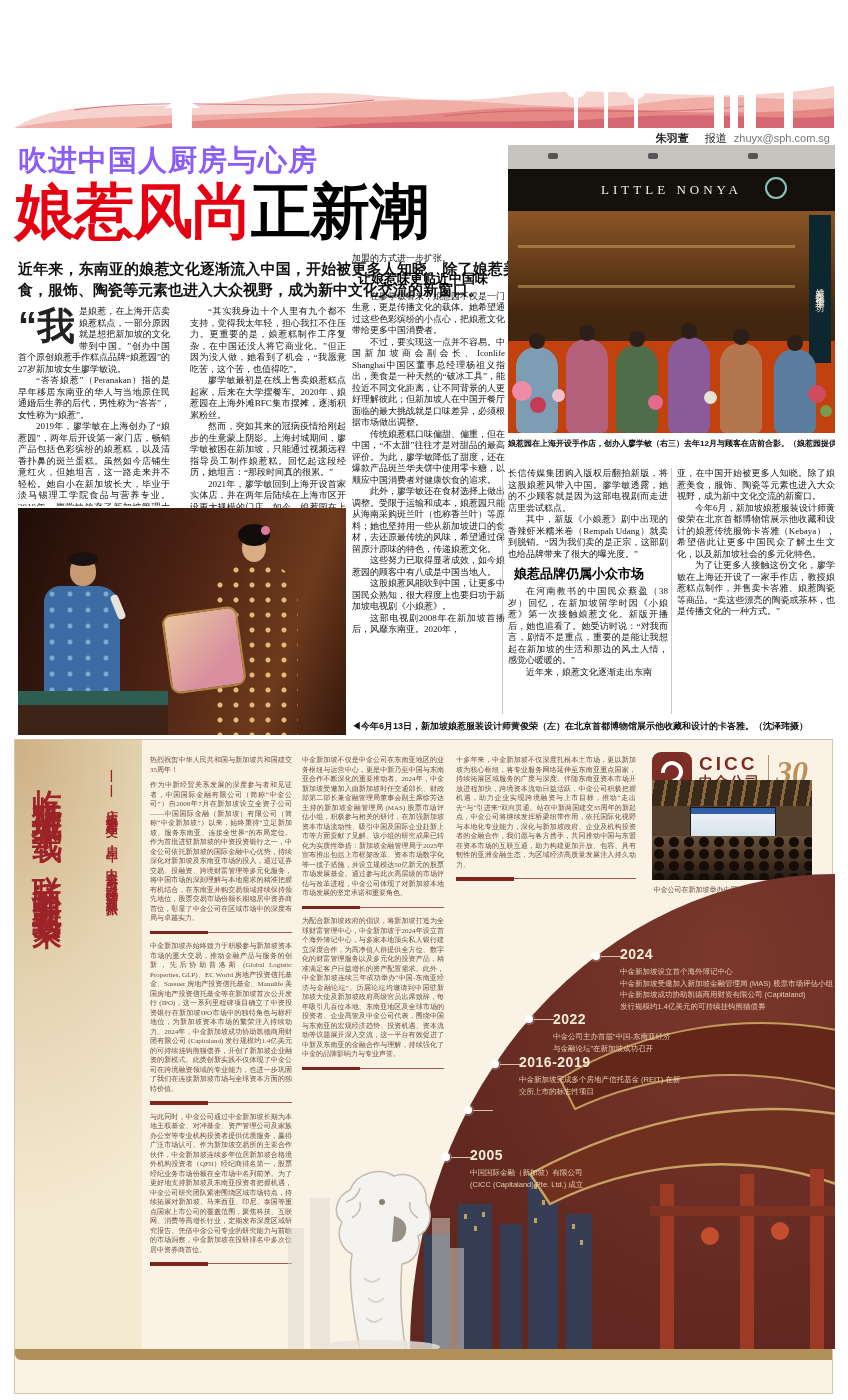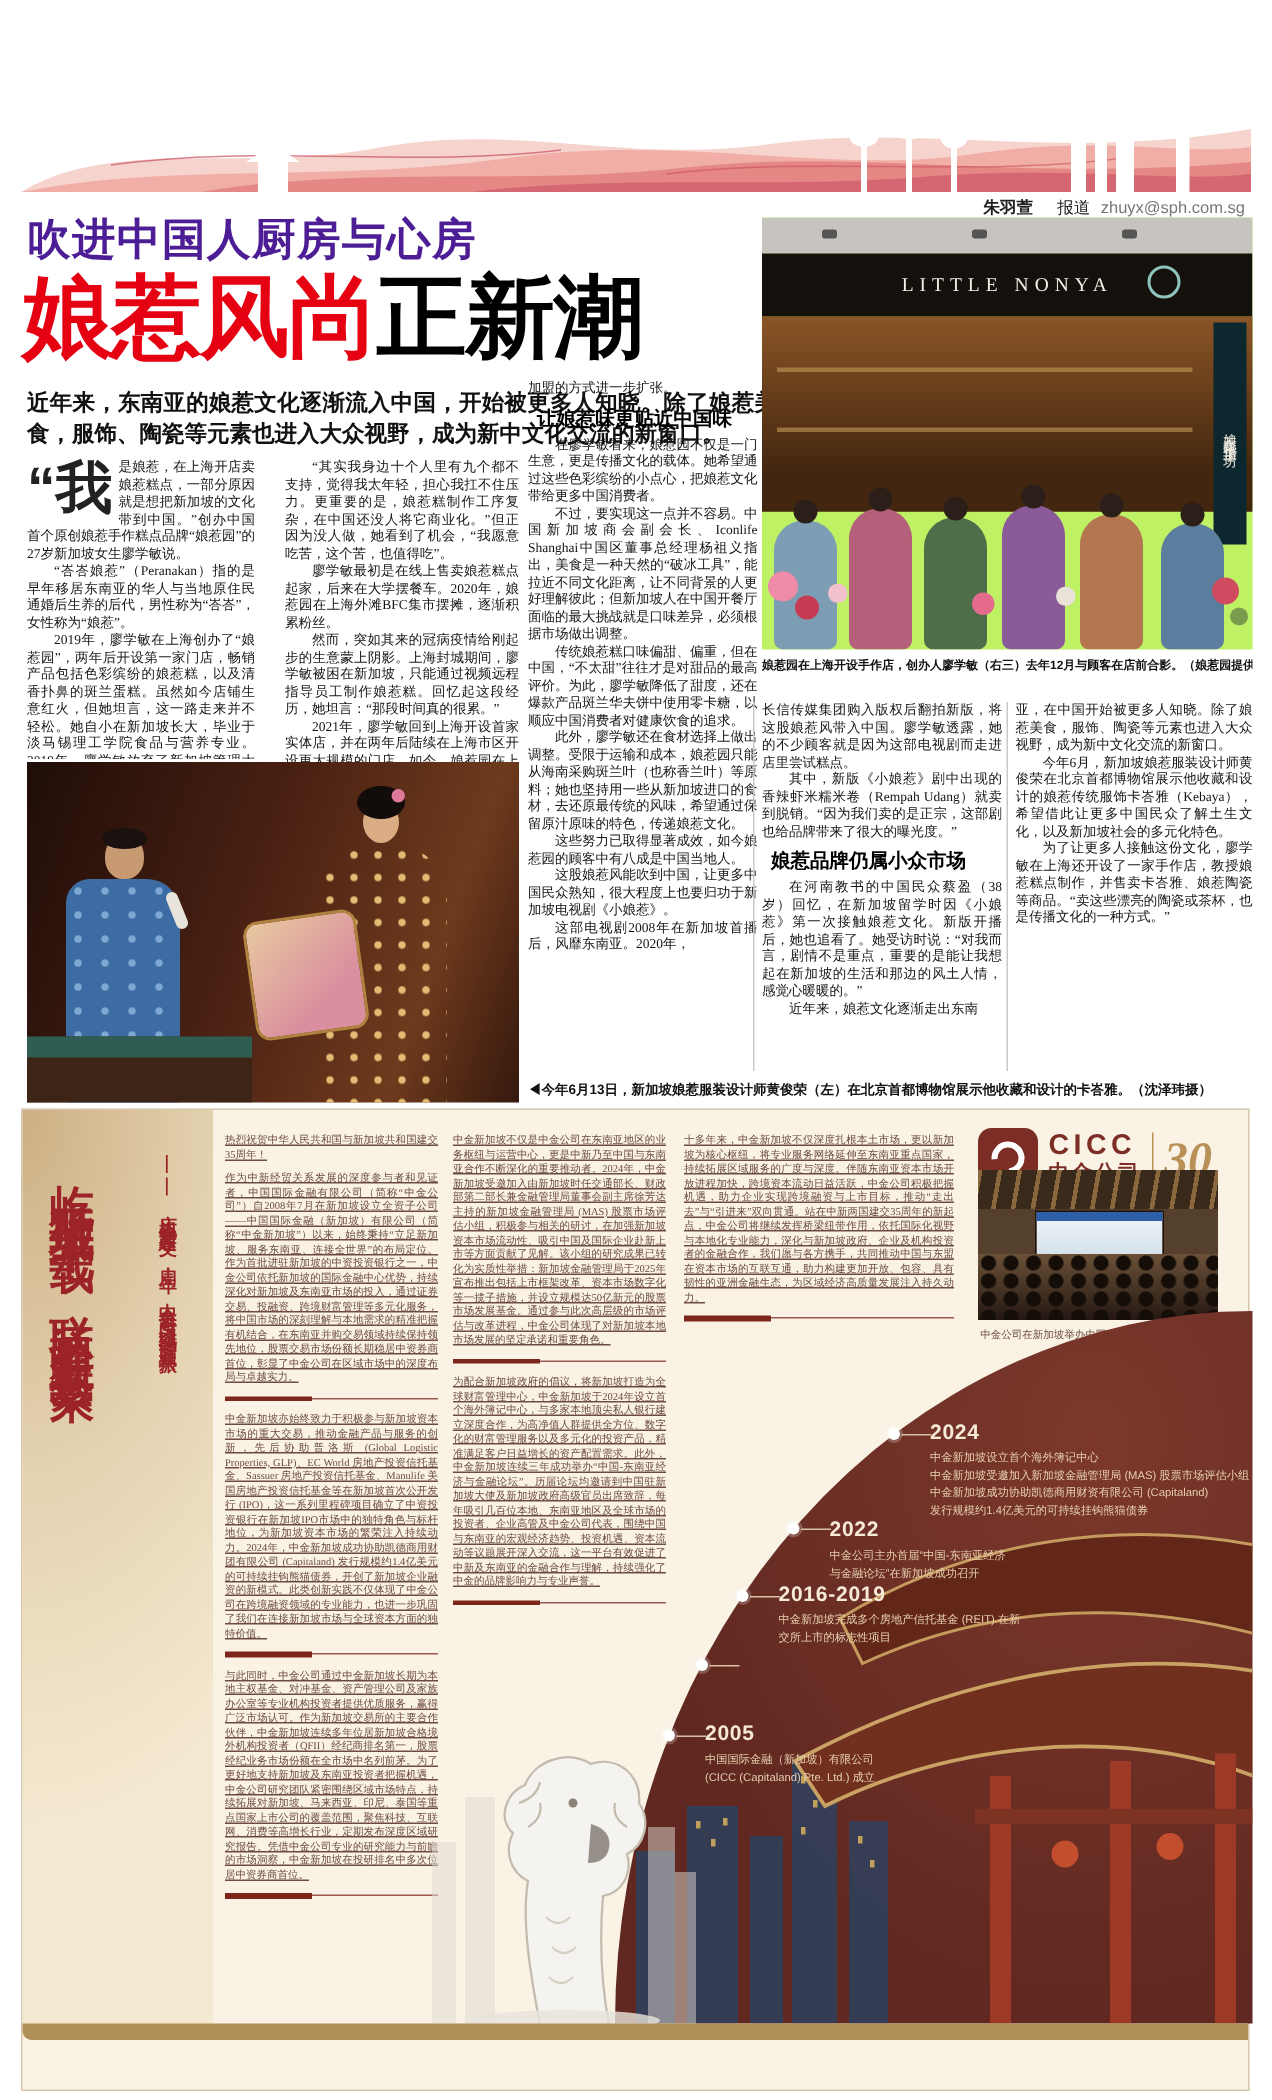--- a/index.html
+++ b/index.html
@@ -13,21 +13,21 @@
   .seal{width:17px;height:17px;background:#d7000f;color:#fff;font-size:12px;line-height:17px;text-align:center;
         border-radius:3px;margin:0 1px 1px;font-family:"Liberation Serif",serif;}
   .pdate{font:bold 11.5px "Liberation Sans",sans-serif;color:#111;margin-left:12px;padding-bottom:2px;letter-spacing:1px;}
 
   .banner{position:absolute;left:14px;top:52px;width:820px;height:76px;}
   .byline{position:absolute;right:18px;top:131px;font:11px "Liberation Sans",sans-serif;color:#222;}
   .byline b{font-weight:bold;margin-right:13px;}
   .byline .mail{color:#777;margin-left:4px;}
 
   
-  .kicker{position:absolute;left:18px;top:146px;font:bold 29px/1 "Liberation Sans",sans-serif;color:#4c1d95;letter-spacing:1px;}
+  .kicker{position:absolute;left:18px;top:146px;font:bold 29px/1 "Liberation Sans",sans-serif;color:#8b5cf6;letter-spacing:1px;}
   .headline{position:absolute;left:15px;top:181px;font-weight:900;font-size:60px;line-height:1.02;
             font-family:"Liberation Sans",sans-serif;letter-spacing:-1px;white-space:nowrap;}
   .hl-red{color:#e50012;}
   .hl-black{color:#000;}
   .lead{position:absolute;left:18px;top:258px;width:500px;font:bold 15px/21px "Liberation Sans",sans-serif;color:#111;text-align:justify;}
 
   
   .col{position:absolute;font-size:9px;line-height:11.5px;color:#141414;text-align:justify;overflow:hidden;}
   .col p{margin:0;text-indent:2em;}
   .col p.ni{text-indent:0;}
@@ -39,21 +39,21 @@
   #col5{left:677px;top:468px;width:158px;height:246px;}
   .dc{float:left;font:bold 38px/36px "Liberation Sans",sans-serif;color:#222;margin:2px 4px 0 0;}
   .vrule{position:absolute;width:1px;background:#c9c9c9;top:468px;height:246px;}
   #vr1{left:502px;} #vr2{left:671px;}
 
   
   .caption{position:absolute;font:bold 8.5px "Liberation Sans",sans-serif;color:#111;white-space:nowrap;overflow:hidden;}
   #cap1{left:508px;top:438px;width:327px;font-size:8px;}
   #cap2{left:352px;top:720px;width:483px;font-size:9px;}
 
-  .shop{position:absolute;left:508px;top:145px;width:327px;height:288px;background:#bef264;overflow:hidden;}
+  .shop{position:absolute;left:508px;top:145px;width:327px;height:288px;background:#c2410c;overflow:hidden;}
   .s-ceil{position:absolute;top:0;left:0;right:0;height:24px;background:#c7c3be;}
   .s-ceil i{position:absolute;top:8px;width:10px;height:6px;background:#555;border-radius:2px;}
   .s-sign{position:absolute;top:24px;left:0;right:0;height:42px;background:#14110d;color:#f4efe6;
           font:13px "Liberation Serif",serif;letter-spacing:4px;text-align:center;line-height:42px;}
   .s-logo{position:absolute;top:32px;right:48px;width:18px;height:18px;border:2px solid #8fc3bd;border-radius:50%;}
   .s-mid{position:absolute;top:66px;left:0;right:0;height:130px;
          background:linear-gradient(#8a5526,#43260f 80%),#43260f;}
   .s-shelf{position:absolute;left:10px;right:40px;height:3px;background:#caa25f;opacity:.55;}
   .s-vsign{position:absolute;top:70px;right:4px;width:22px;height:148px;background:#0d272e;color:#f2ece0;
            writing-mode:vertical-rl;font:9px/22px "Liberation Sans",sans-serif;text-align:center;letter-spacing:2px;}
@@ -81,21 +81,21 @@
   
   .ad-frame{position:absolute;left:14px;top:739px;width:819px;height:655px;background:#f9f2e5;
             border:1px solid #d6c6ad;box-sizing:border-box;}
   .tan{position:absolute;left:15px;top:740px;width:127px;height:617px;
        background:radial-gradient(260px 480px at 0% 0%,#cdb084,#e6d5b4 55%,#f4e9d1 100%);}
   .vtitle{position:absolute;left:32px;top:766px;height:578px;writing-mode:vertical-rl;
           font:bold 30px/1 "Liberation Sans",sans-serif;letter-spacing:7px;color:#9c2328;}
   .vsub{position:absolute;left:106px;top:770px;height:560px;writing-mode:vertical-rl;
         font:bold 12px/1 "Liberation Sans",sans-serif;letter-spacing:3px;color:#9c2328;}
 
-  .adcol{position:absolute;font-size:7px;line-height:9.5px;color:#6d4b40;text-align:justify;text-decoration:underline;}
+  .adcol{position:absolute;font-size:7px;line-height:9.5px;color:#6d4b40;text-align:justify;}
   .adcol p{margin:0 0 6px;}
   #adc1{left:150px;top:756px;width:142px;}
   #adc2{left:302px;top:756px;width:142px;}
   #adc3{left:456px;top:756px;width:180px;}
   .ad-div{display:flex;align-items:center;margin:7px 0 8px;}
   .ad-div .thick{width:58px;height:3.5px;background:#7e261c;}
   .ad-div .thin{flex:1;height:1px;background:#7e261c;opacity:.75;}
 
   .cicc{position:absolute;left:652px;top:748px;width:182px;height:48px;display:flex;align-items:center;gap:7px;}
   .logo-sq{width:40px;height:40px;background:#7b2d26;border-radius:9px;position:relative;flex:0 0 auto;}

